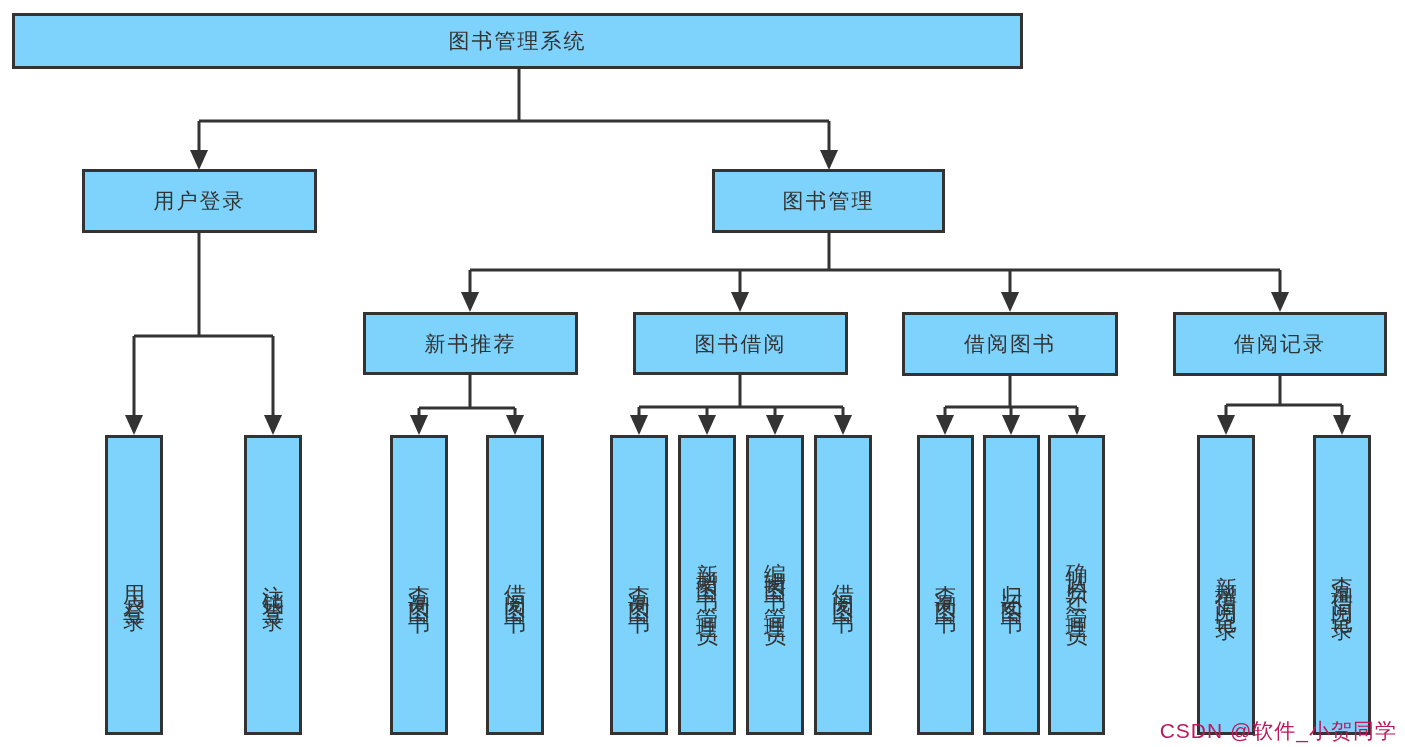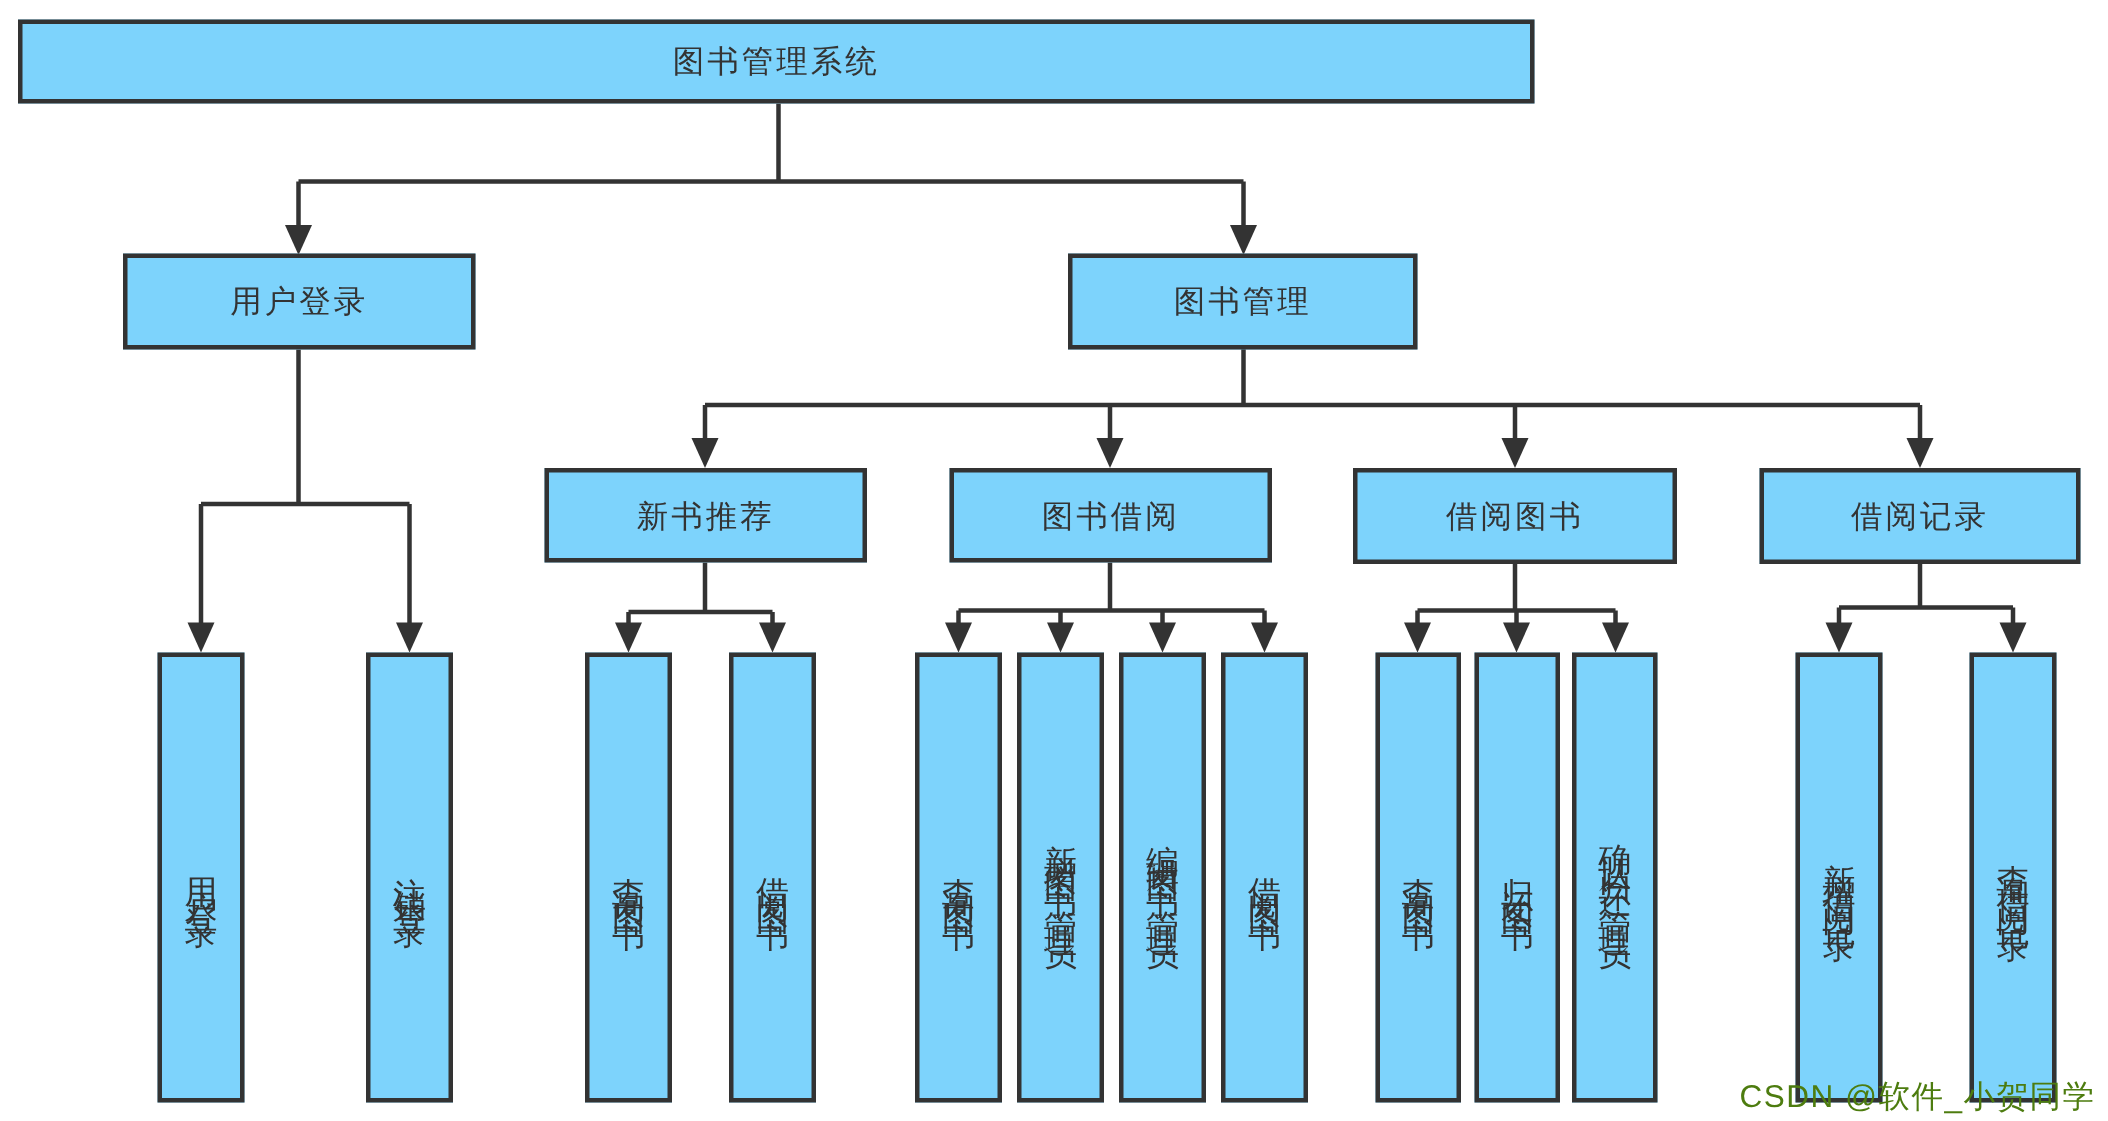--- a/index.html
+++ b/index.html
@@ -38,21 +38,21 @@
   .vnode .vtext {
     writing-mode: vertical-rl;
     text-orientation: mixed;
     letter-spacing: 9px;
     line-height: 1;
   }
   .watermark {
     position: absolute;
     right: 8px; bottom: 2px;
     font-size: 21px;
-    color: #4d7c0f;
+    color: #be185d;
     letter-spacing: 1px;
     white-space: nowrap;
   }
 </style>
 </head>
 <body>
 
 <div class="stage">
 
   <svg class="wires" width="1405" height="747" viewBox="0 0 1405 747" xmlns="http://www.w3.org/2000/svg">

